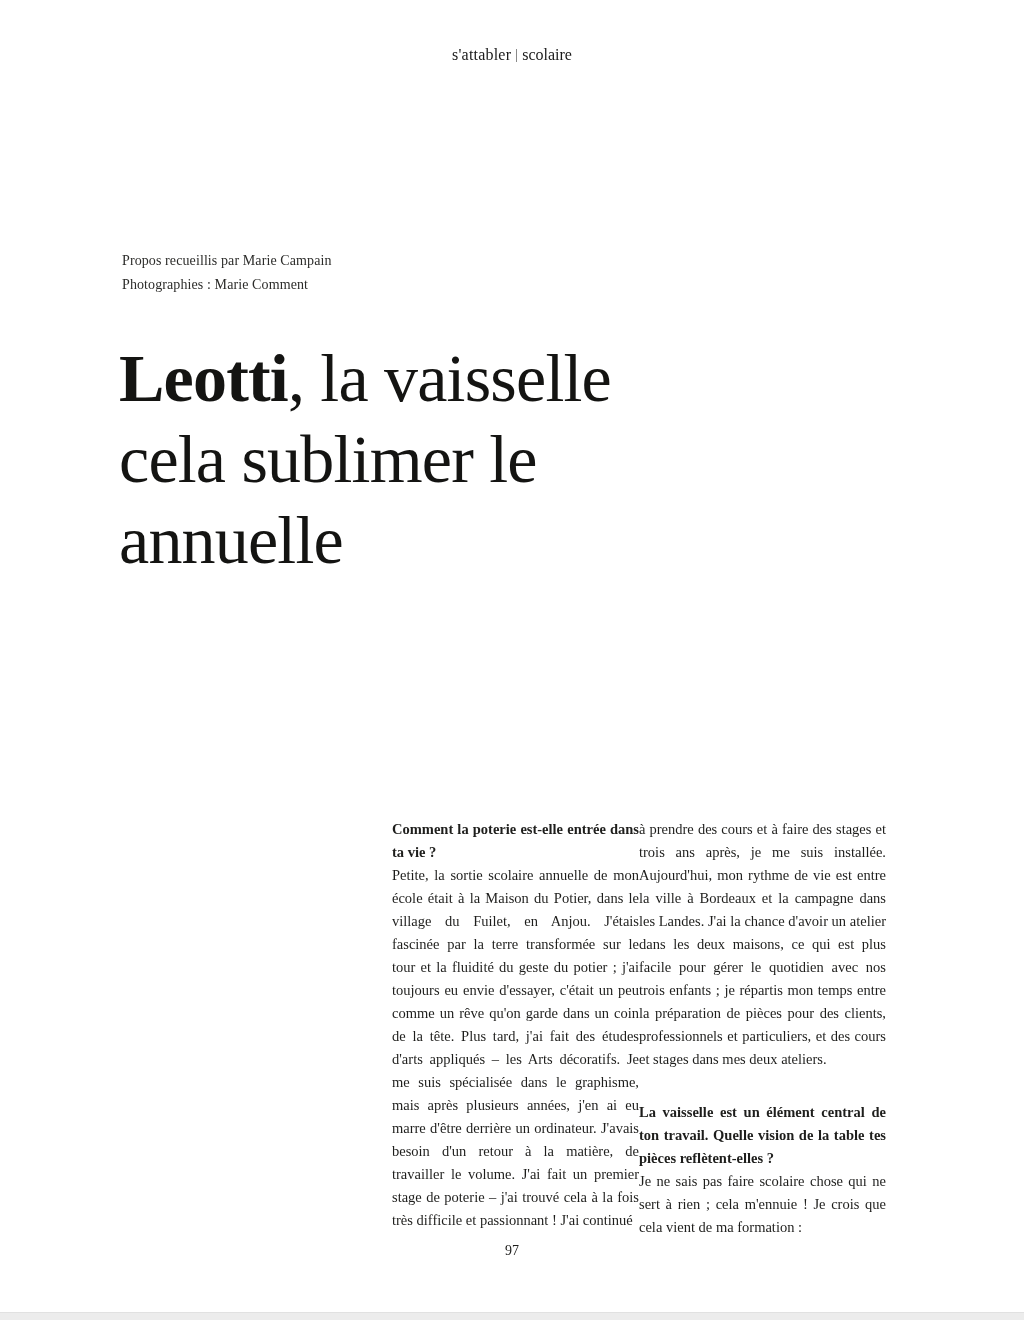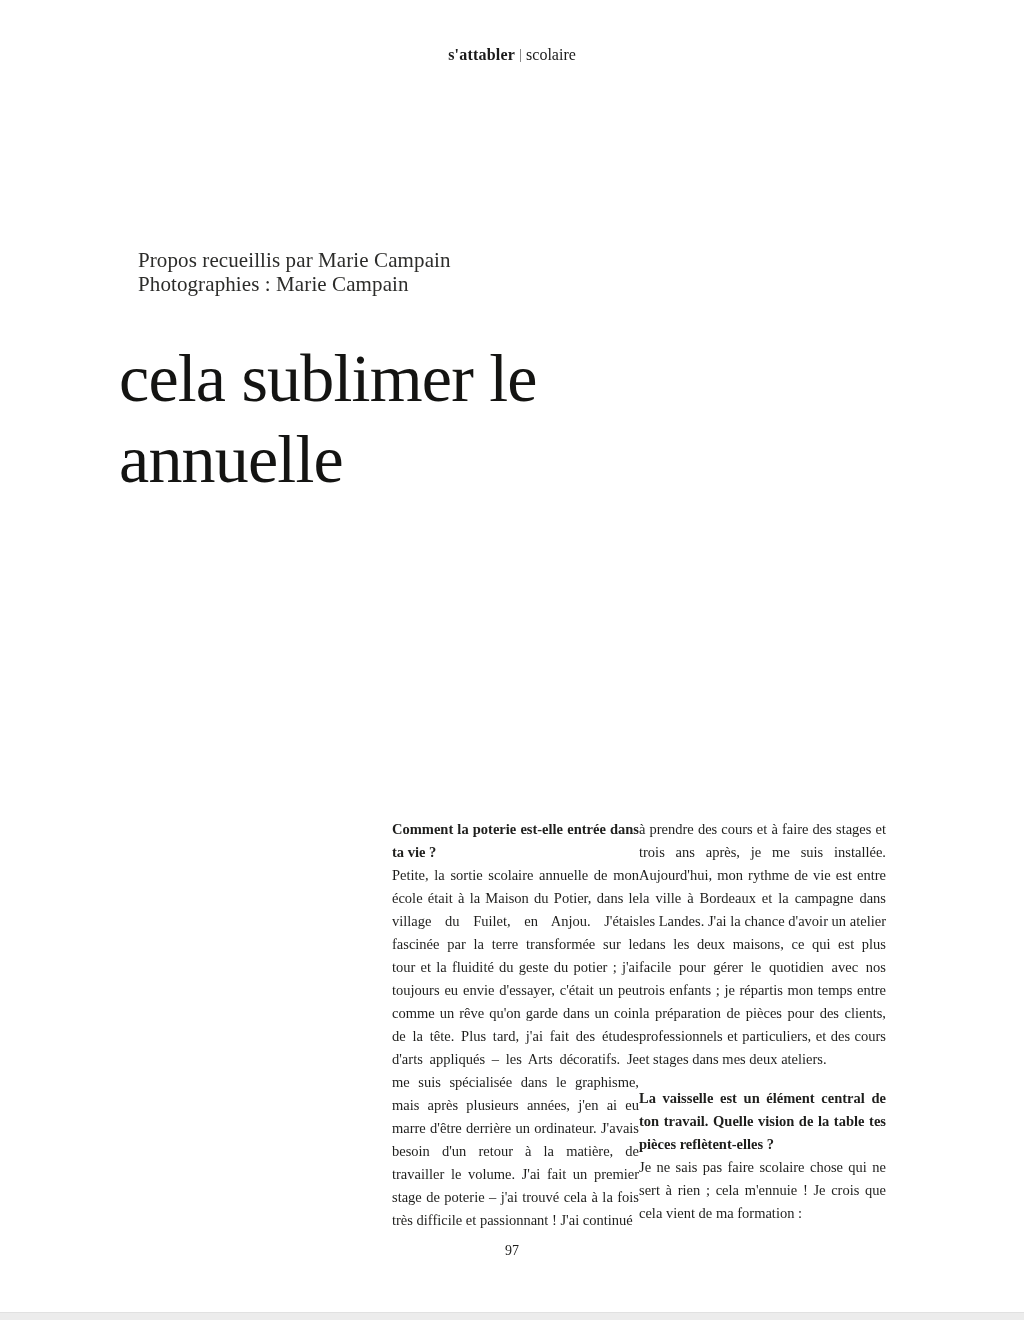--- a/index.html
+++ b/index.html
@@ -22,39 +22,38 @@
     position: absolute;
     top: 46px;
     left: 0;
     width: 100%;
     display: flex;
     justify-content: center;
     align-items: center;
     font-size: 16px;
     color: #1a1a1a;
   }
-  .runhead .brand { font-weight: 700; letter-spacing: 0.2px; }
+  .runhead .brand { font-weight: 400; letter-spacing: 0.2px; }
   .runhead .sep {
     display: inline-block;
     width: 1px;
     height: 13px;
     background: #8a8a8a;
     margin: 0 5px;
   }
 
   
   .byline {
     position: absolute;
     left: 122px;
     top: 249px;
-    font-size: 21px;
+    font-size: 14px;
     line-height: 23.5px;
     color: #2c2c2a;
     letter-spacing: 0.1px;
-    margin-left: 16px;
   }
 
   
   .title {
     position: absolute;
     left: 119px;
     top: 338px;
     margin: 0;
     font-size: 68px;
     line-height: 81px;
@@ -88,21 +87,21 @@
   }
   .col {
     width: 247px;
     font-size: 14.5px;
     line-height: 23px;
     text-align: justify;
     color: #1e1e1c;
   }
   .col p { margin: 0; }
   .col p.q { font-weight: 700; }
-  .col p.spaced { margin-top: 16px; }
+  .col p.spaced { margin-top: 30px; }
 
   
   .folio {
     position: absolute;
     top: 1243px;
     left: 0;
     width: 100%;
     text-align: center;
     font-size: 14px;
     color: #1d1d1b;
@@ -125,24 +124,25 @@
 <div class="page">
 
   <div class="runhead">
     <span class="brand">s'attabler</span>
     <span class="sep"></span>
     <span class="section">scolaire</span>
   </div>
 
   <div class="byline">
     <div>Propos recueillis par Marie Campain</div>
-    <div>Photographies : Marie Campain</div>
+    <div>Photographies : Marie Comment</div>
   </div>
 
   <h1 class="title">
+    <div><span class="em">Leotti</span><span>, la vaisselle</span></div>
     <div>cela sublimer le</div>
     <div>annuelle</div>
   </h1>
 
 
   <div class="columns">
     <div class="col">
       <p class="q">Comment la poterie est-elle entrée dans ta vie ?</p>
       <p class="a">Petite, la sortie scolaire annuelle de mon école était à la Maison du Potier, dans le village du Fuilet, en Anjou. J'étais fascinée par la terre transformée sur le tour et la fluidité du geste du potier ; j'ai toujours eu envie d'essayer, c'était un peu comme un rêve qu'on garde dans un coin de la tête. Plus tard, j'ai fait des études d'arts appliqués – les Arts décoratifs. Je me suis spécialisée dans le graphisme, mais après plusieurs années, j'en ai eu marre d'être derrière un ordinateur. J'avais besoin d'un retour à la matière, de travailler le volume. J'ai fait un premier stage de poterie – j'ai trouvé cela à la fois très difficile et passionnant ! J'ai continué</p>
     </div>

